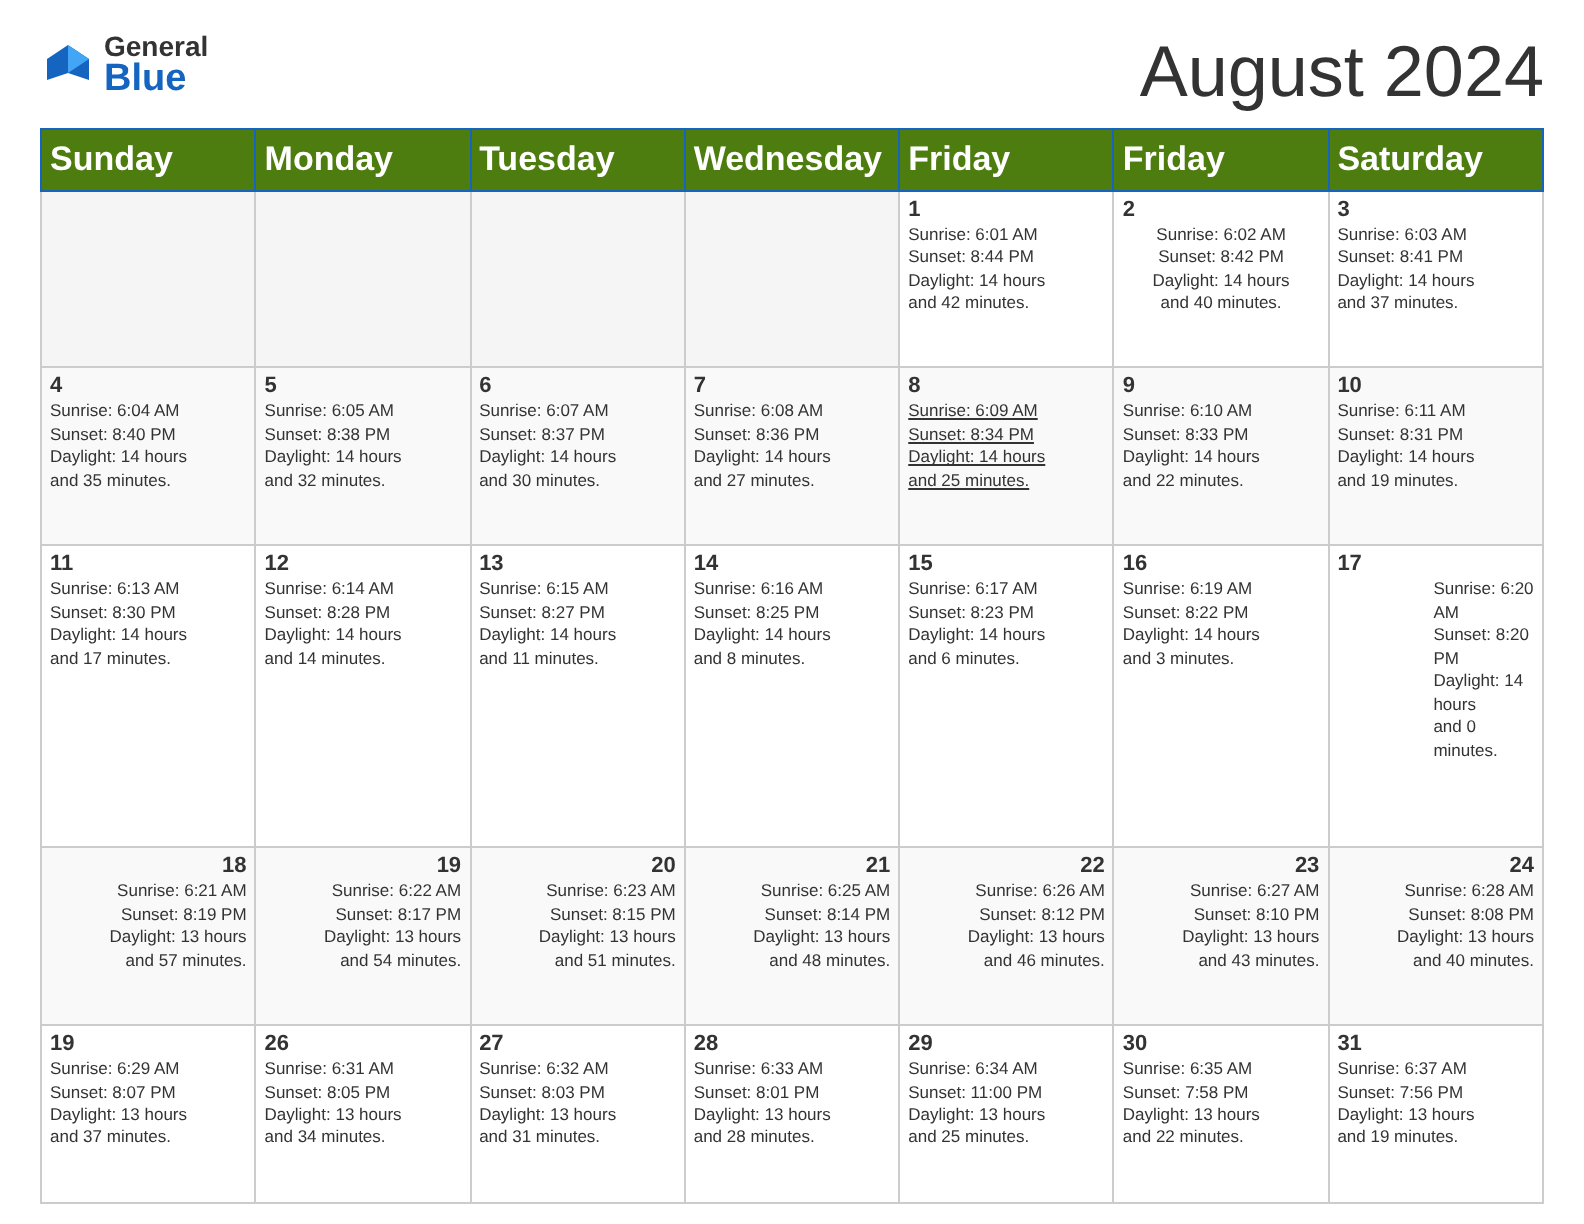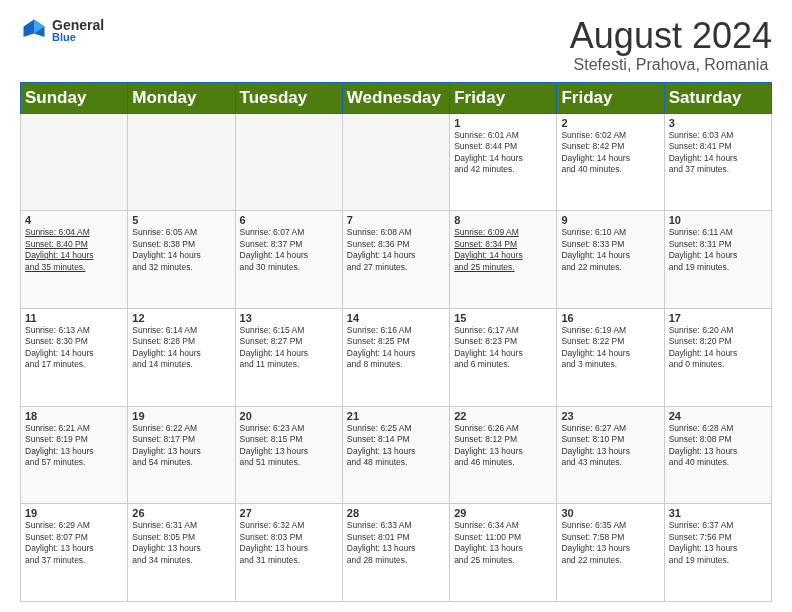--- a/index.html
+++ b/index.html
@@ -32,21 +32,21 @@
       display: flex;
       flex-direction: column;
       line-height: 1;
     }
     .logo-general {
       font-size: 14px;
       font-weight: bold;
       color: #333;
     }
     .logo-blue {
-      font-size: 11px;
+      font-size: 19px;
       font-weight: bold;
       color: #1565C0;
     }
     .logo-icon {
       width: 28px;
       height: 28px;
     }
     .title-block {
       text-align: center;
     }
@@ -113,21 +113,20 @@
         <polygon points="16,4 28,12 28,24 16,20 4,24 4,12" fill="#1565C0"></polygon>
         <polygon points="16,4 28,12 16,20" fill="#42A5F5"></polygon>
       </svg>
       <div class="logo-text">
         <span class="logo-general">General</span>
         <span class="logo-blue">Blue</span>
       </div>
     </div>
     <div class="title-block">
       <div class="main-title">August 2024</div>
-      <div class="subtitle">Stefesti, Prahova, Romania</div>
     </div>
   </div>
 
   <table class="calendar">
     <thead>
       <tr>
       <th>Sunday</th>
           <th>Monday</th>
           <th>Tuesday</th>
           <th>Wednesday</th>
@@ -144,37 +143,37 @@
           <td class="empty"></td>
           <td>
             <span class="day-num">1</span>
             <div class="day-info" style="white-space: pre-line;">Sunrise: 6:01 AM
 Sunset: 8:44 PM
 Daylight: 14 hours
 and 42 minutes.</div>
           </td>
           <td>
             <span class="day-num">2</span>
-            <div class="day-info" style="white-space: pre-line;">Sunrise: 6:02 AM
+            <div class="day-info" style="white-space: pre-line; text-align: center;">Sunrise: 6:02 AM
 Sunset: 8:42 PM
 Daylight: 14 hours
 and 40 minutes.</div>
           </td>
           <td>
             <span class="day-num">3</span>
             <div class="day-info" style="white-space: pre-line;">Sunrise: 6:03 AM
 Sunset: 8:41 PM
 Daylight: 14 hours
 and 37 minutes.</div>
           </td>
         </tr>
         <tr style="background: rgb(249, 249, 249);">
           <td>
             <span class="day-num">4</span>
-            <div class="day-info" style="white-space: pre-line; text-decoration: underline;">Sunrise: 6:04 AM
+            <div class="day-info" style="white-space: pre-line;">Sunrise: 6:04 AM
 Sunset: 8:40 PM
 Daylight: 14 hours
 and 35 minutes.</div>
           </td>
           <td>
             <span class="day-num">5</span>
             <div class="day-info" style="white-space: pre-line;">Sunrise: 6:05 AM
 Sunset: 8:38 PM
 Daylight: 14 hours
 and 32 minutes.</div>
@@ -253,27 +252,27 @@
           </td>
           <td>
             <span class="day-num">16</span>
             <div class="day-info" style="white-space: pre-line;">Sunrise: 6:19 AM
 Sunset: 8:22 PM
 Daylight: 14 hours
 and 3 minutes.</div>
           </td>
           <td>
             <span class="day-num">17</span>
-            <div class="day-info" style="white-space: pre-line;">Sunrise: 6:20 AM
+            <div class="day-info" style="white-space: pre-line; margin-left: 48px;">Sunrise: 6:20 AM
 Sunset: 8:20 PM
 Daylight: 14 hours
 and 0 minutes.</div>
           </td>
         </tr>
-        <tr style="background: #737373;">
+        <tr style="background: #737373; text-align: right;">
           <td>
             <span class="day-num">18</span>
             <div class="day-info" style="white-space: pre-line;">Sunrise: 6:21 AM
 Sunset: 8:19 PM
 Daylight: 13 hours
 and 57 minutes.</div>
           </td>
           <td>
             <span class="day-num">19</span>
             <div class="day-info" style="white-space: pre-line;">Sunrise: 6:22 AM

